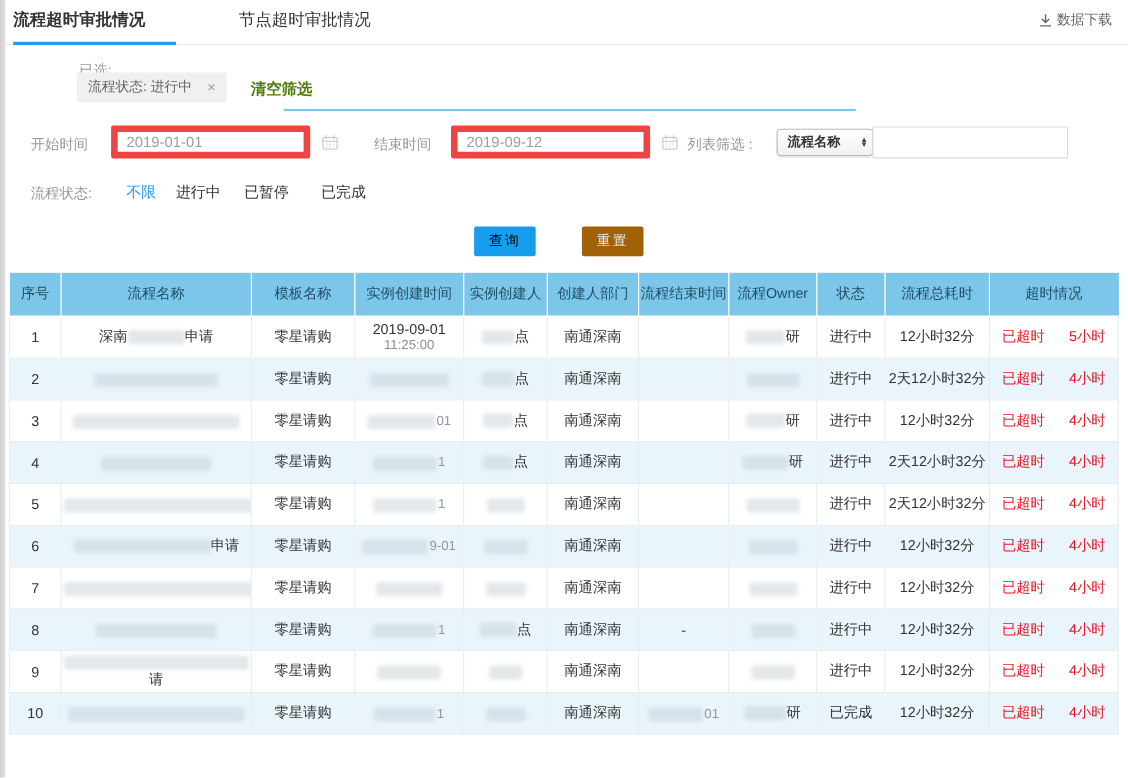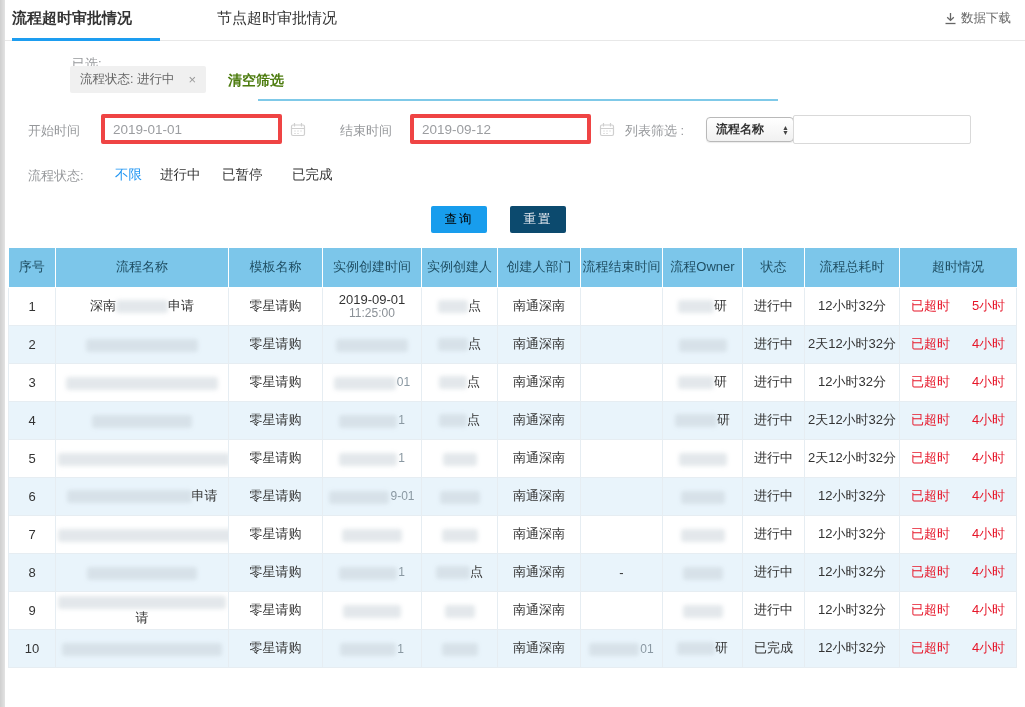--- a/index.html
+++ b/index.html
@@ -22,21 +22,21 @@
   
   .lbl { position:absolute; font-size:13px; color:#97999c; }
   .sel-tag { position:absolute; left:70px; top:66px; height:27px; background:#f0f0f0;
     border-radius:2px; display:flex; align-items:center; padding:0 10px; gap:14px; }
   .sel-tag .txt { font-size:12.5px; color:#666; }
   .sel-tag .x { font-size:13px; color:#999; cursor:pointer; }
   .clear-link { position:absolute; left:228px; top:72px; font-size:14px; font-weight:bold;
     color:#4d7c0f; cursor:pointer; }
   .blue-divider { position:absolute; left:258px; top:99px; width:520px; height:2px; background:#7fc9e8; }
 
-  .inputbox { position:absolute; height:30px; border:4px solid #ef4444; border-radius:2px;
+  .inputbox { position:absolute; height:30px; border:6px solid #ef4444; border-radius:2px;
     background:#fff; display:flex; align-items:center; padding:0 8px; }
   .inputbox input { border:none; outline:none; flex:1; font-size:13.5px; color:#9b9da0;
     font-family:inherit; background:transparent; }
   .cal { flex:0 0 auto; }
 
   .mac-select { position:absolute; left:706px; top:117px; width:88px; height:25px;
     border:1px solid #b9b9b9; border-radius:4px;
     background:linear-gradient(#ffffff,#f1f1f1);
     display:flex; align-items:center; padding:0 4px 0 9px; cursor:pointer;
     box-shadow:0 1px 1px rgba(0,0,0,.08); }
@@ -45,21 +45,21 @@
   .free-input { position:absolute; left:793px; top:115px; width:178px; height:29px;
     border:1px solid #d9d9d9; border-radius:2px; background:#fff; font-size:13px;
     padding:0 8px; outline:none; font-family:inherit; }
 
   .status-opt { position:absolute; top:166px; font-size:13.5px; color:#333; cursor:pointer; }
   .status-opt.active { color:#2196f3; }
 
   .btn { position:absolute; top:206px; width:56px; height:27px; border:none; border-radius:2px;
     font-size:12.5px; color:#000000; font-family:inherit; cursor:pointer; letter-spacing:2px; }
   .btn-query { left:431px; background:#189ded; }
-  .btn-reset { left:510px; background:#0c4a6e; color:#e8ecf2; }
+  .btn-reset { left:529px; background:#a16207; color:#e8ecf2; }
 
   
   .grid { position:absolute; left:8px; top:248px; width:1008px; border-collapse:collapse;
     table-layout:fixed; font-size:13px; }
   .grid th { background:#7cc6ea; color:#1f4e63; font-weight:normal; height:39px;
     border-right:1px solid #fff; border-bottom:1px solid #fff; text-align:center; }
   .grid th:last-child { border-right:1px solid #7cc6ea; }
   .grid td { height:38px; text-align:center; color:#333;
     border:1px solid #e6edf2; padding:2px; overflow:hidden; }
   .grid tbody tr:nth-child(even) td { background:#e9f4fb; }

